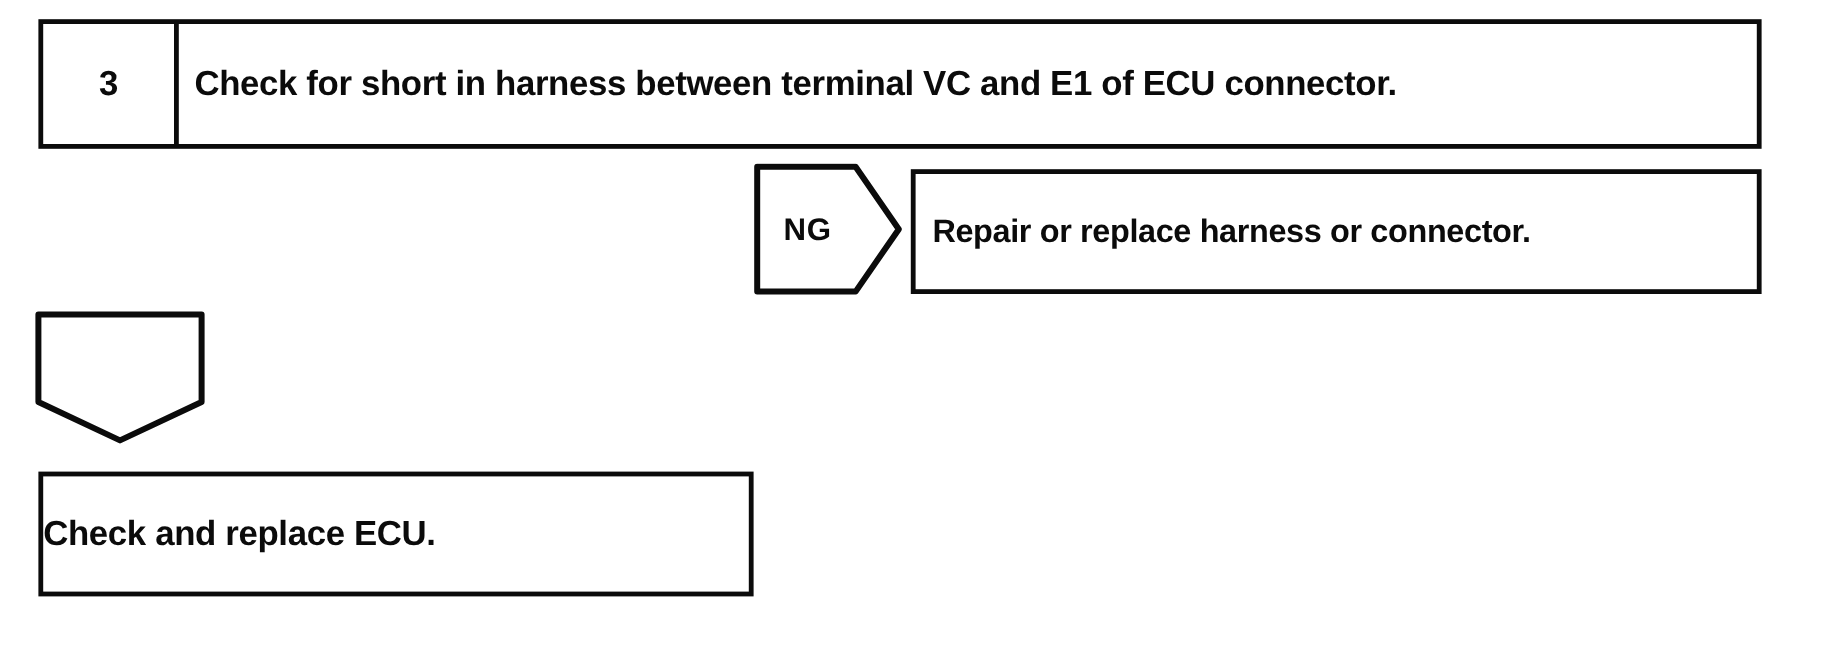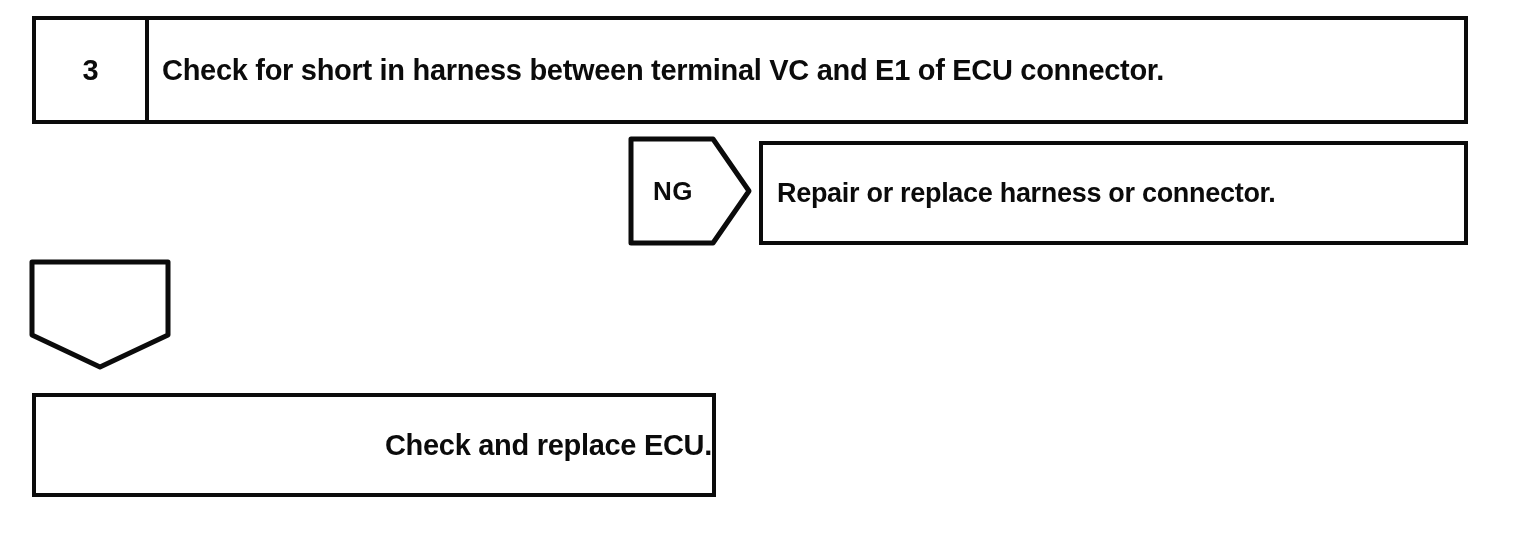--- a/index.html
+++ b/index.html
@@ -58,27 +58,25 @@
     width: 709px;
     height: 104px;
     padding-left: 14px;
     font-size: 27px;
     font-weight: bold;
     letter-spacing: -0.3px;
   }
   .ok-action-box {
     left: 32px;
     top: 393px;
-    width: 684px;
+    width: 596px;
     height: 104px;
-    padding-left: 26px;
     font-size: 29px;
     font-weight: bold;
     letter-spacing: -0.3px;
-    justify-content: flex-end;
   }
   .shape-svg {
     position: absolute;
     display: block;
   }
   .ng-shape {
     left: 628px;
     top: 136px;
   }
   .ok-shape {

